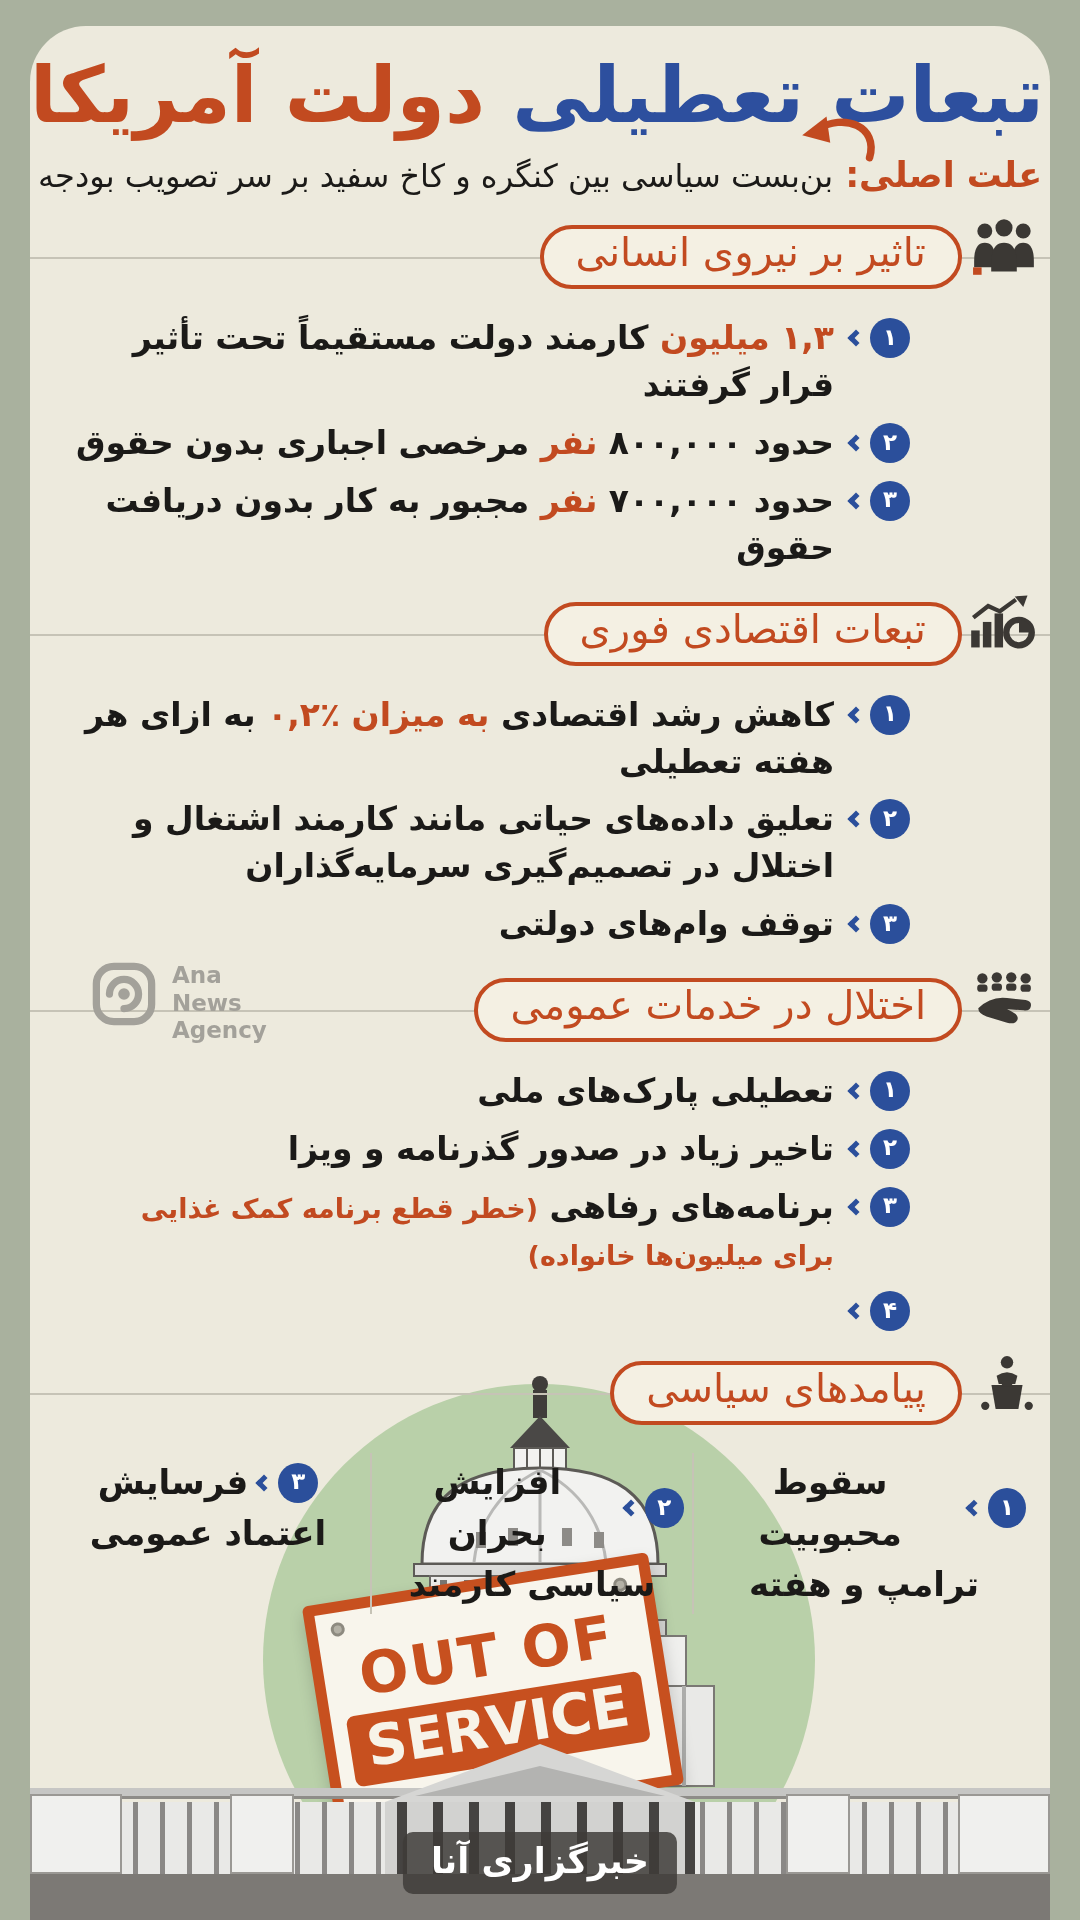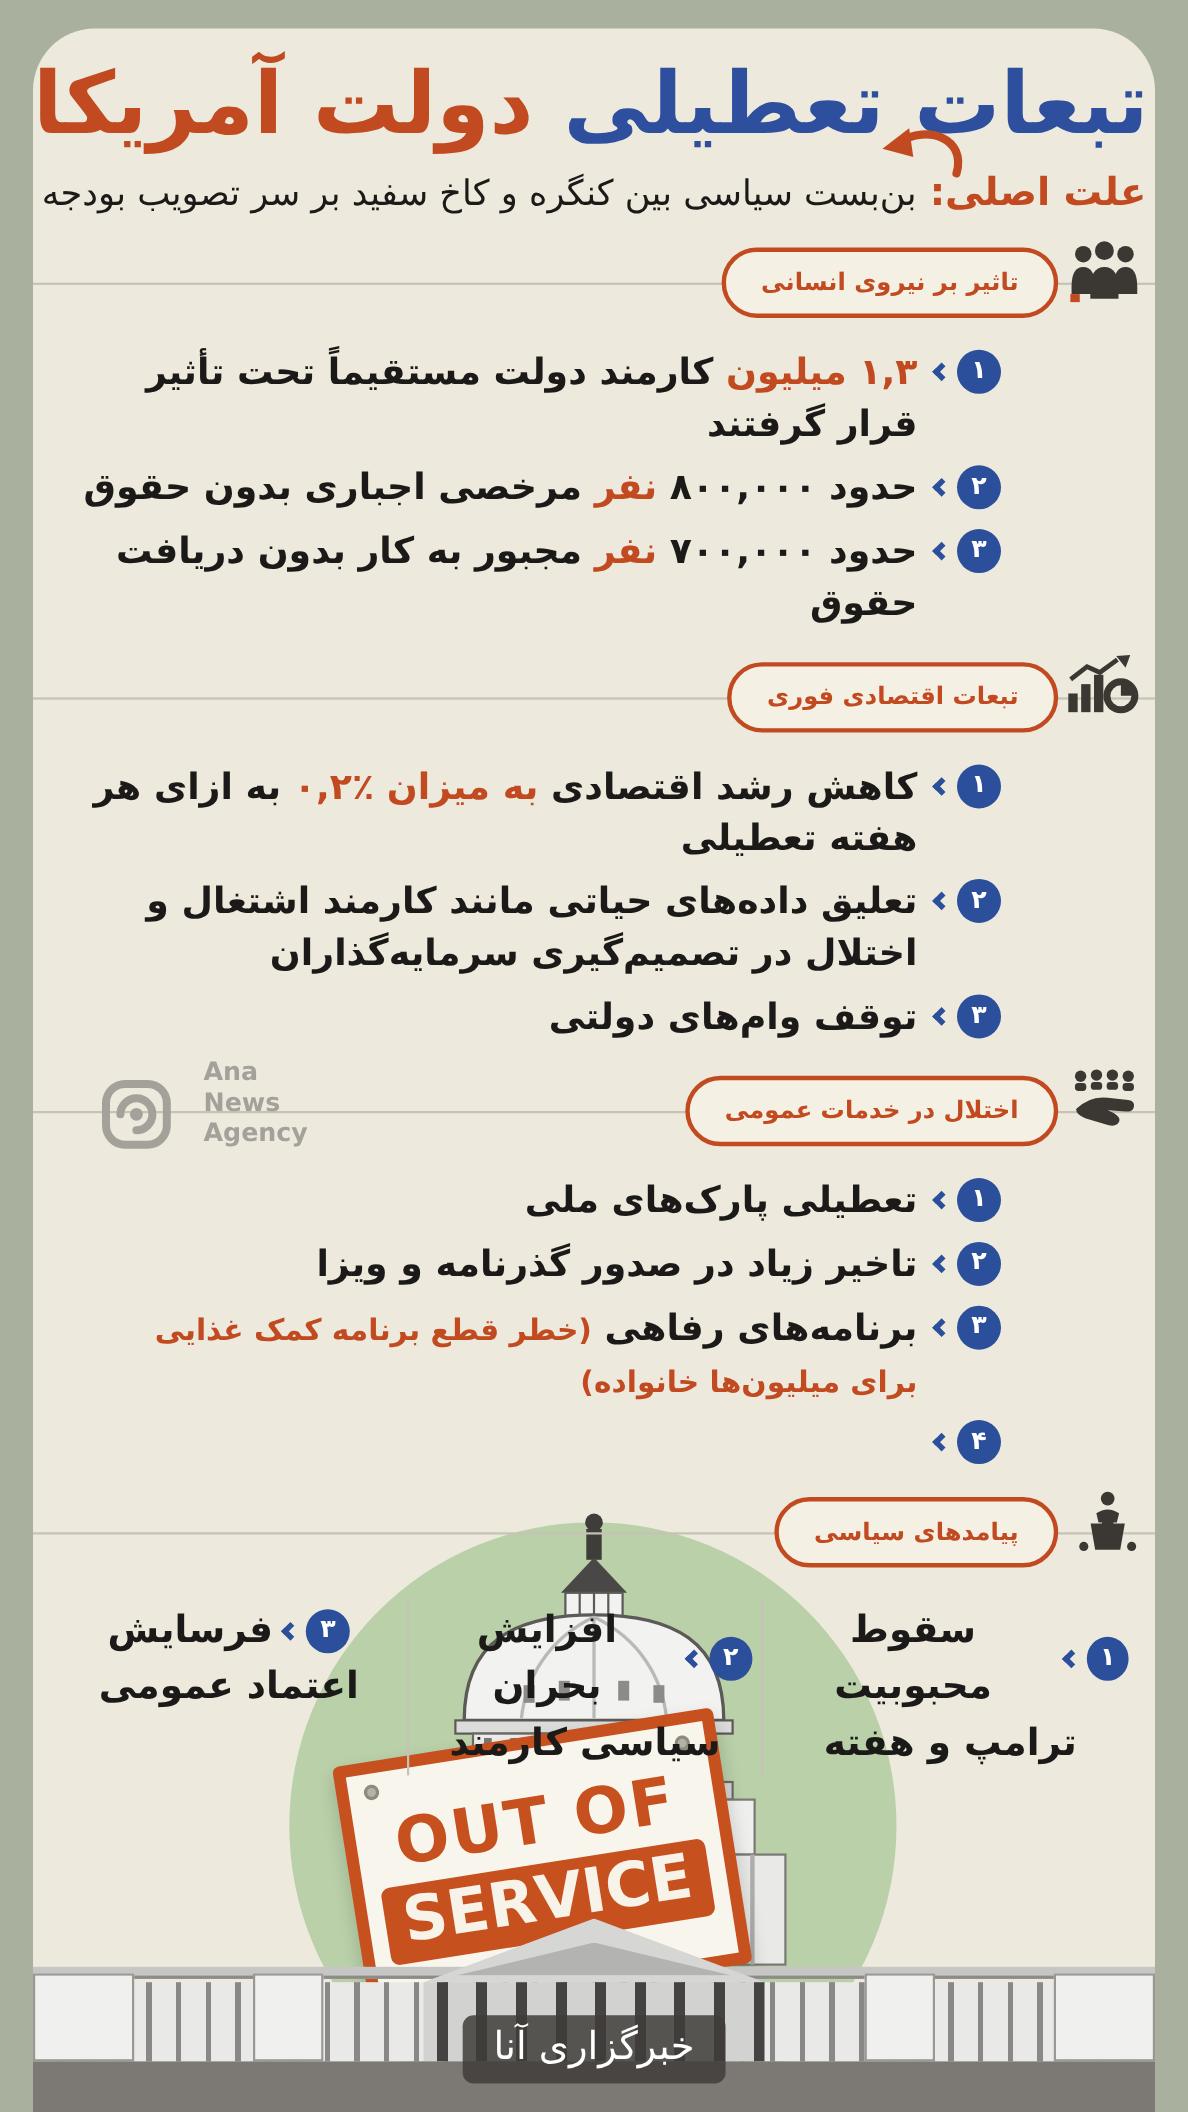--- a/index.html
+++ b/index.html
@@ -27,23 +27,23 @@
 
   
   .cause{margin-top:16px;position:relative;display:flex;direction:rtl;justify-content:center;
          align-items:baseline;gap:12px;font-size:32px;color:var(--ink);white-space:nowrap;}
   .cause-label{color:var(--orange);font-weight:bold;font-size:35px;}
   .cause-arrow{position:absolute;right:168px;top:-46px;width:96px;height:58px;}
 
   
   .sec-hdr{position:relative;height:66px;margin-top:30px;}
   .hdr-line{position:absolute;left:0;right:0;top:32px;height:2px;background:var(--line);}
-  .pill{position:absolute;right:88px;top:0;height:64px;display:flex;align-items:center;
+  .pill{position:absolute;right:88px;top:0;height:64px;display:flex;align-items:flex-start;
         padding:0 32px;border:4px solid var(--orange);border-radius:40px;background:#f4f0e3;
-        color:var(--orange);font-weight:bold;font-size:22px;white-space:nowrap;}
+        color:var(--orange);font-weight:normal;font-size:40px;white-space:nowrap;}
   .sec-icon{position:absolute;right:14px;top:-8px;}
 
   
   .grp{margin-top:24px;}
   .item{display:flex;direction:rtl;align-items:flex-start;padding-right:140px;margin-bottom:11px;}
   .ibadge{flex:none;display:flex;direction:rtl;align-items:center;gap:8px;margin-top:3px;margin-left:14px;}
   .ncirc{width:40px;height:40px;border-radius:50%;background:var(--circle-blue);color:#fff;
          font-size:23px;font-weight:bold;display:flex;align-items:center;justify-content:center;padding-bottom:3px;}
   .chev{width:12px;height:12px;border-left:5px solid var(--circle-blue);border-bottom:5px solid var(--circle-blue);
         transform:rotate(45deg);margin-left:2px;}
@@ -51,21 +51,21 @@
   .hl{color:var(--orange);}
   .hl.small{font-size:27px;}
 
   
   .pol{display:grid;grid-template-columns:1.05fr 1fr 1fr;direction:rtl;margin-top:26px;padding:0 16px;}
   .pcol{padding:4px 8px;text-align:center;font-size:34px;font-weight:bold;color:var(--ink);line-height:1.5;}
   .pcol.mid{border-left:2px solid var(--line);border-right:2px solid var(--line);}
   .pline1{display:flex;direction:rtl;justify-content:center;align-items:center;gap:8px;}
 
   
-  .watermark{position:absolute;left:62px;top:-16px;display:flex;direction:ltr;align-items:flex-end;gap:29px;z-index:6;}
+  .watermark{position:absolute;left:62px;top:-16px;display:flex;direction:ltr;align-items:flex-start;gap:16px;z-index:6;}
   .wm-text{font-size:23px;font-weight:bold;color:var(--wm);line-height:1.2;text-align:left;}
 
   
   .green-circle{position:absolute;left:233px;top:1358px;width:552px;height:552px;border-radius:50%;
                 background:#b9d0a9;z-index:1;}
   .illus{position:absolute;left:0;top:1314px;width:1020px;height:580px;z-index:2;}
 
   .sign{position:absolute;left:288px;top:1552px;width:350px;height:235px;z-index:3;
         background:#f8f5ec;border:11px solid #c7501f;border-radius:6px;
         transform:rotate(-9deg);box-shadow:0 8px 16px rgba(0,0,0,.18);
@@ -87,21 +87,21 @@
   .pav-ml{left:200px;width:64px;} .pav-mr{right:200px;width:64px;}
   .central{position:absolute;left:calc(50% - 155px);width:310px;top:14px;bottom:46px;z-index:2;
            background:repeating-linear-gradient(90deg,#d2d2d0 0 12px,#454341 12px 22px,#d2d2d0 22px 36px);}
   .pediment{position:absolute;left:calc(50% - 155px);width:310px;top:-44px;height:58px;z-index:2;
             background:#d6d6d4;clip-path:polygon(50% 0,100% 100%,0 100%);}
   .pediment-inner{position:absolute;left:30px;right:30px;bottom:6px;height:30px;background:#b3b3b1;
                   clip-path:polygon(50% 0,100% 100%,0 100%);}
   .base-bar{position:absolute;left:0;right:0;bottom:0;height:46px;background:#7c7975;z-index:3;}
 
   .agency-badge{position:absolute;left:50%;transform:translateX(-50%);top:1806px;z-index:6;
-                background:rgba(62,60,56,.84);color:#fff;font-size:35px;font-weight:normal;
+                background:rgba(62,60,56,.84);color:#fff;font-size:35px;font-weight:bold;
                 padding:9px 28px 13px;border-radius:10px;direction:rtl;white-space:nowrap;}
 </style>
 </head>
 <body>
 
 <div class="canvas">
   <div class="card">
 
     <div class="green-circle"></div>
 

